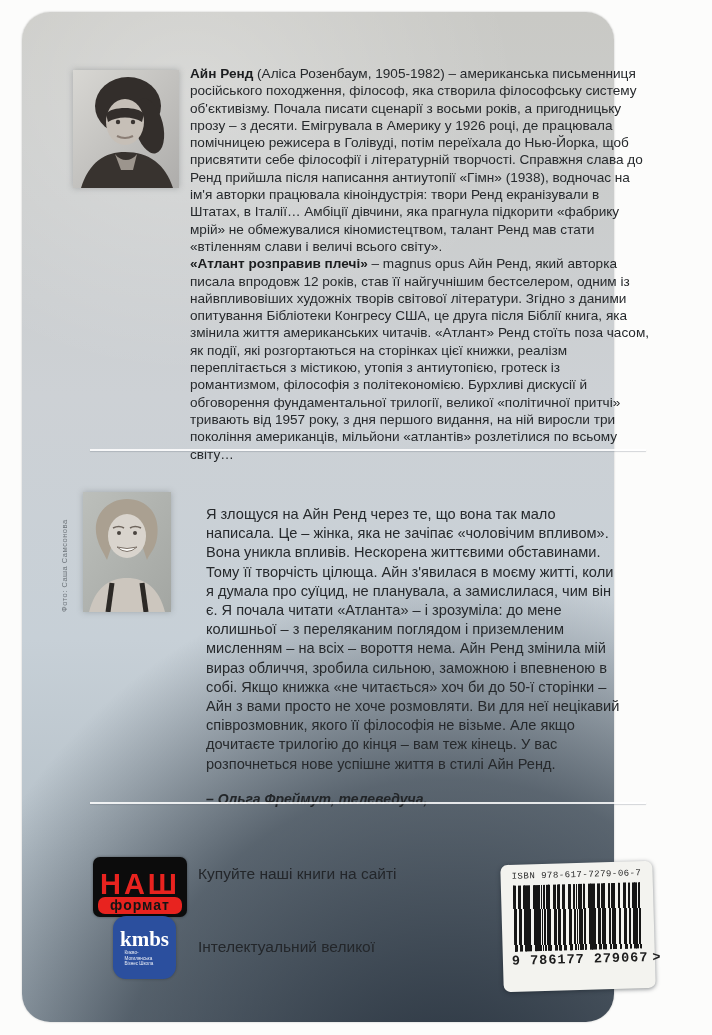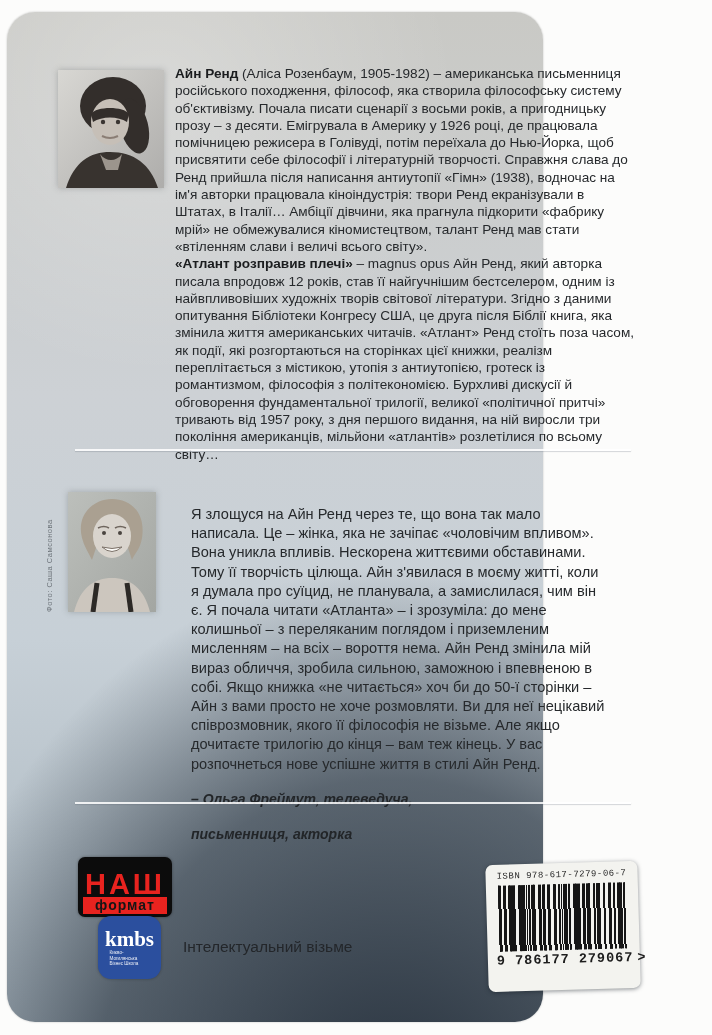--- a/index.html
+++ b/index.html
@@ -1,18 +1,18 @@
 <!DOCTYPE html>
 <html><head>
 <meta charset="utf-8">
 <style>
   html,body{margin:0;padding:0;background:#fbfbfa;}
   .page{position:relative;width:712px;height:1035px;background:#fcfcfb;overflow:hidden;
         font-family:"Liberation Sans",sans-serif;}
-  .cover{position:absolute;left:7px;top:12px;width:536px;height:1010px;border-radius:28px;
+  .cover{position:absolute;left:22px;top:12px;width:592px;height:1010px;border-radius:28px;
      background:
        radial-gradient(150% 95% at 72% 112%, rgba(26,36,48,0.93) 0%, rgba(32,43,55,0.62) 38%, rgba(32,43,55,0) 60%),
        radial-gradient(80% 40% at 28% 8%, rgba(255,255,255,0.28), rgba(255,255,255,0) 70%),
        linear-gradient(180deg,#c9c9c5 0%,#cdd1d5 38%,#c7d0d7 62%,#b7c2ca 82%,#a9b5be 100%);
      box-shadow:0 0 2px rgba(0,0,0,0.25);}
   .divider{position:absolute;left:68px;width:556px;height:2px;
      background:rgba(255,255,255,0.85);box-shadow:0 1px 1px rgba(90,100,110,0.25);}
   .divider-1{top:437px;}
   .divider-2{top:790px;}
 
@@ -35,21 +35,21 @@
   .attrib{margin-top:3px !important;font-weight:bold;font-style:italic;font-size:14px;
      line-height:19.5px;color:#222528;}
 
   
   .nf-logo{position:absolute;left:71px;top:845px;width:94px;height:60px;background:#0c0c0c;
      border-radius:7px;box-shadow:0 0 3px rgba(0,0,0,0.4);
      display:flex;flex-direction:column;justify-content:flex-end;padding:3px 5px;box-sizing:border-box;}
   .nf-top{color:#e8231f;font-weight:bold;font-size:29px;line-height:26px;letter-spacing:3px;
      text-align:center;font-family:"Liberation Sans",sans-serif;}
   .nf-bottom{background:#e8231f;color:#151515;font-weight:bold;font-size:14px;line-height:17px;
-     border-radius:0;text-align:center;letter-spacing:1px;}
+     border-radius:7px;text-align:center;letter-spacing:1px;}
   .promo{position:absolute;left:176px;top:851px;color:#23262a;}
   .promo-line1{font-size:15.5px;line-height:21px;}
   .promo-line2{font-size:17px;line-height:24px;font-weight:bold;}
   .kmbs-logo{position:absolute;left:91px;top:904px;width:63px;height:63px;background:#2b4f9e;
      border-radius:13px;box-shadow:0 0 3px rgba(0,0,0,0.3);color:#fff;
      display:flex;flex-direction:column;align-items:center;justify-content:center;}
   .kmbs-name{font-family:"Liberation Serif",serif;font-weight:bold;font-size:21px;line-height:22px;}
   .kmbs-sub{font-size:4.6px;line-height:5.5px;text-align:left;opacity:0.9;width:40px;}
   .partner{position:absolute;left:176px;top:926px;font-size:15.5px;color:#23262a;}
 
@@ -121,42 +121,42 @@
         <path d="M34,55 Q44,64 54,55 Q44,58 34,55 Z" fill="#fdfcf9" stroke="#7c7269" stroke-width="1"></path>
         <path d="M6,120 C12,96 26,86 44,86 C62,86 76,96 82,120 Z" fill="#ccc6be"></path>
         <path d="M29,91 L25,120" stroke="#2c2926" stroke-width="5"></path>
         <path d="M59,91 L63,120" stroke="#2c2926" stroke-width="5"></path>
       </svg>
     </figure>
 
     <div class="quote-block">
       <p>Я злощуся на Айн Ренд через те, що вона так мало написала. Це – жінка, яка не зачіпає «чоловічим впливом». Вона уникла впливів. Нескорена життєвими обставинами. Тому її творчість цілюща. Айн з'явилася в моєму житті, коли я думала про суїцид, не планувала, а замислилася, чим він є. Я почала читати «Атланта» – і зрозуміла: до мене колишньої – з переляканим поглядом і приземленим мисленням – на всіх – вороття нема. Айн Ренд змінила мій вираз обличчя, зробила сильною, заможною і впевненою в собі. Якщо книжка «не читається» хоч би до 50-ї сторінки – Айн з вами просто не хоче розмовляти. Ви для неї нецікавий співрозмовник, якого її філософія не візьме. Але якщо дочитаєте трилогію до кінця – вам теж кінець. У вас розпочнеться нове успішне життя в стилі Айн Ренд.</p>
       <p class="attrib">– Ольга Фреймут, телеведуча,</p>
-      <p class="attrib">письменниця, акторка</p>
     </div>
 
     <div class="divider divider-2"></div>
 
     <div class="nf-logo">
       <div class="nf-top">НАШ</div>
       <div class="nf-bottom">формат</div>
     </div>
 
     <div class="promo">
+      <div class="promo-line1">Купуйте наші книги на сайті</div>
     </div>
 
     <div class="kmbs-logo">
       <div class="kmbs-name">kmbs</div>
       <div class="kmbs-sub">
         <span>Києво-Могилянська</span><br>
         <span>Бізнес Школа</span>
       </div>
     </div>
 
-    <div class="partner">Інтелектуальний візьме</div>
+    <div class="partner">Інтелектуальний великої</div>
 
     <div class="isbn-sticker">
       <div class="isbn-label">ISBN 978-617-7279-06-7</div>
       <div class="barcode-bars"></div>
       <div class="barcode-number">
         <span>9 786177 279067</span><span class="barcode-arrow">&gt;</span>
       </div>
     </div>
 
   </div>

